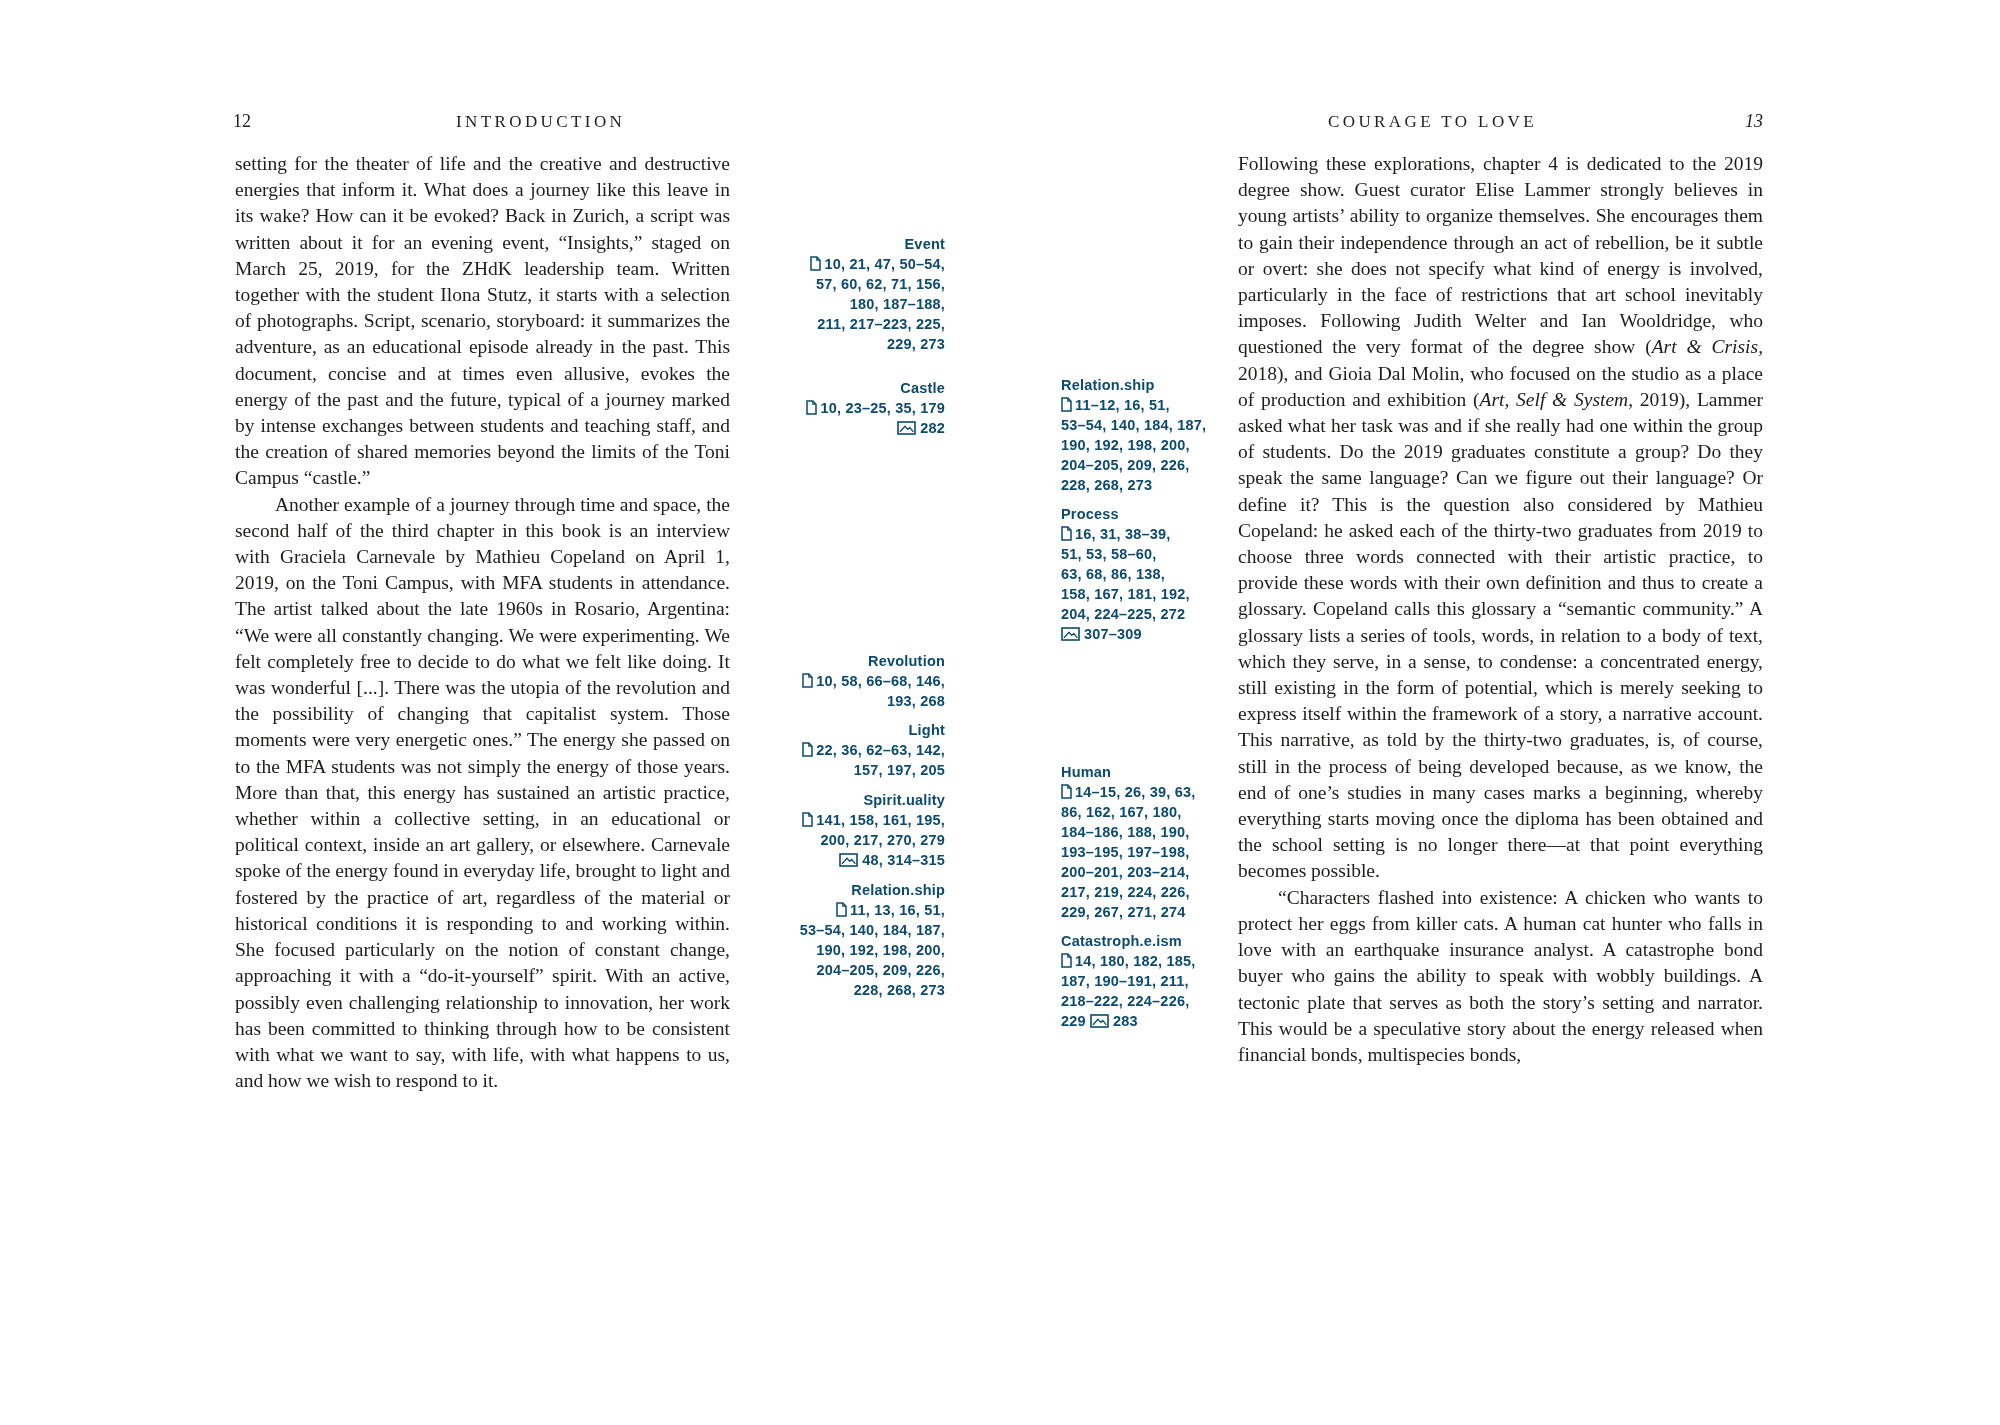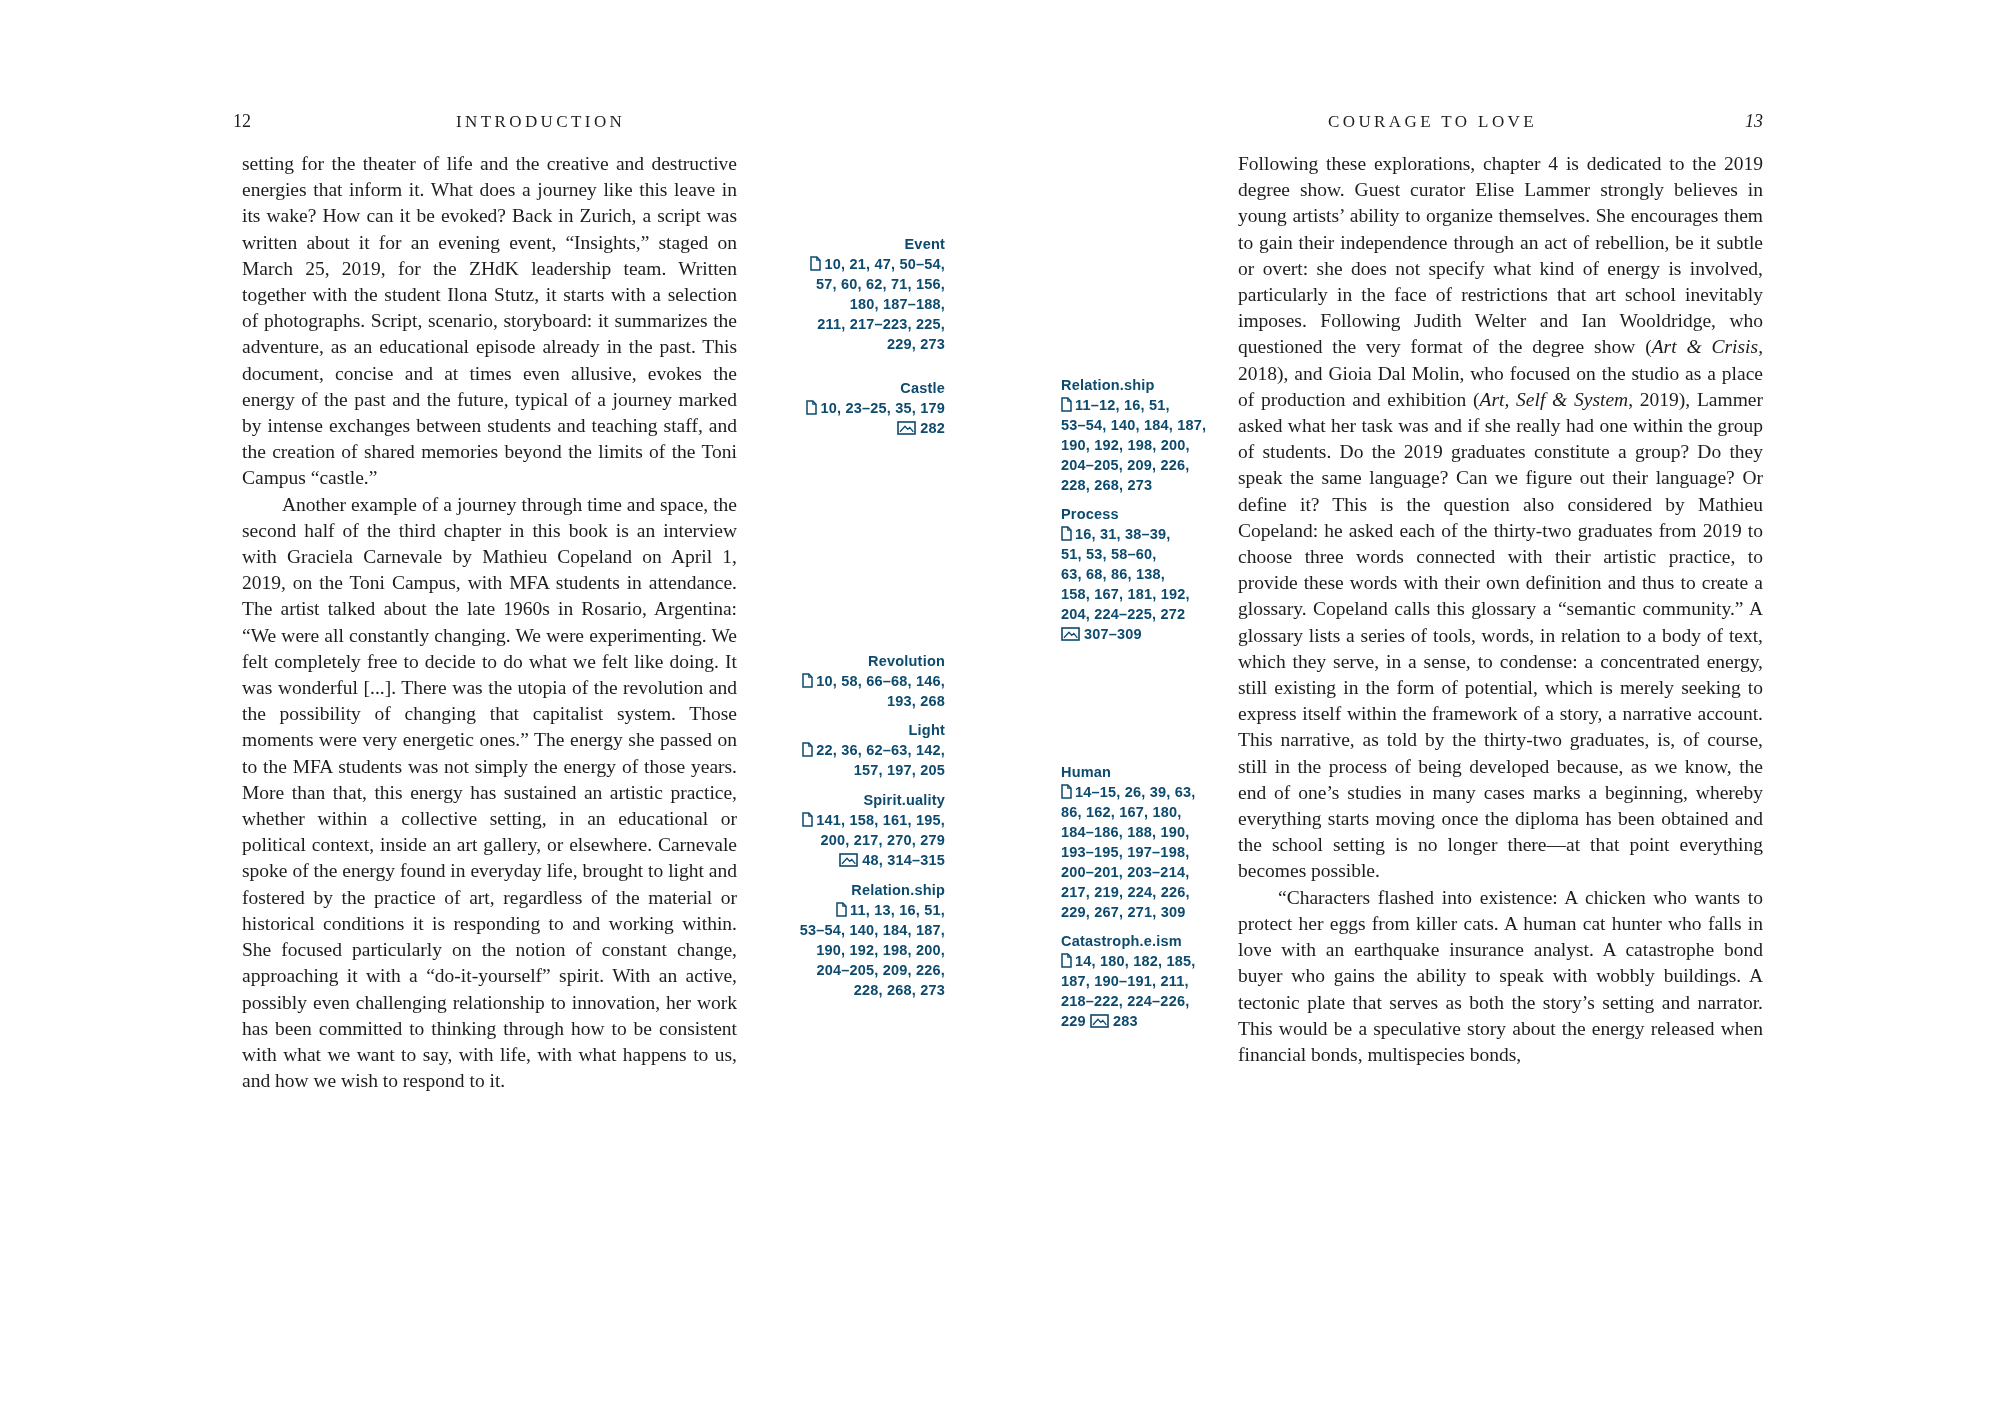--- a/index.html
+++ b/index.html
@@ -9,21 +9,21 @@
     font-family:"Liberation Serif",serif;
     -webkit-font-smoothing:antialiased;
   }
   .folio{position:absolute;font-size:18px;line-height:20px;}
   .folio-left{left:233px;top:111px;}
   .folio-right{left:1663px;top:111px;width:100px;text-align:right;font-style:italic;}
   .running-head{position:absolute;top:112px;font-size:17px;line-height:20px;letter-spacing:3.4px;font-family:Liberation Serif, serif;}
   .rh-left{left:456px;}
   .rh-right{left:1328px;}
   .body-block{position:absolute;top:151px;text-align:justify;font-size:19.5px;line-height:26.2px;}
-  .body-left{left:235px;width:495px;margin-left:7px;}
+  .body-left{left:235px;width:495px;}
   .body-right{left:1238px;width:525px;}
   .body-block p{margin:0;padding:0;}
   .body-block p.indent{text-indent:40px;}
   .body-block em{font-style:italic;}
   .index-col{
     position:absolute;
     font-family:"Liberation Sans",sans-serif;font-weight:700;
     font-size:14.5px;line-height:20px;letter-spacing:0.2px;color:#0c4a6e;
   }
   .col1{left:783px;width:162px;top:234px;text-align:right;}
@@ -147,21 +147,21 @@
         <div class="term">Human</div>
         <div class="refs-line"><svg class="ic ic-page" viewBox="0 0 11 15">
             <path d="M1 1 H6.8 L10 4.2 V14 H1 Z" fill="none" stroke="currentColor" stroke-width="1.5"></path>
             <path d="M6.8 1 V4.2 H10" fill="none" stroke="currentColor" stroke-width="1.2"></path>
           </svg>14–15, 26, 39, 63,</div>
         <div class="refs-line">86, 162, 167, 180,</div>
         <div class="refs-line">184–186, 188, 190,</div>
         <div class="refs-line">193–195, 197–198,</div>
         <div class="refs-line">200–201, 203–214,</div>
         <div class="refs-line">217, 219, 224, 226,</div>
-        <div class="refs-line">229, 267, 271, 309</div>
+        <div class="refs-line">229, 267, 271, 274</div>
       </div>
       <div class="entry">
         <div class="term">Catastroph.e.ism</div>
         <div class="refs-line"><svg class="ic ic-page" viewBox="0 0 11 15">
             <path d="M1 1 H6.8 L10 4.2 V14 H1 Z" fill="none" stroke="currentColor" stroke-width="1.5"></path>
             <path d="M6.8 1 V4.2 H10" fill="none" stroke="currentColor" stroke-width="1.2"></path>
           </svg>14, 180, 182, 185,</div>
         <div class="refs-line">187, 190–191, 211,</div>
         <div class="refs-line">218–222, 224–226,</div>
         <div class="refs-line">229 <svg class="ic ic-img" viewBox="0 0 19 14">

